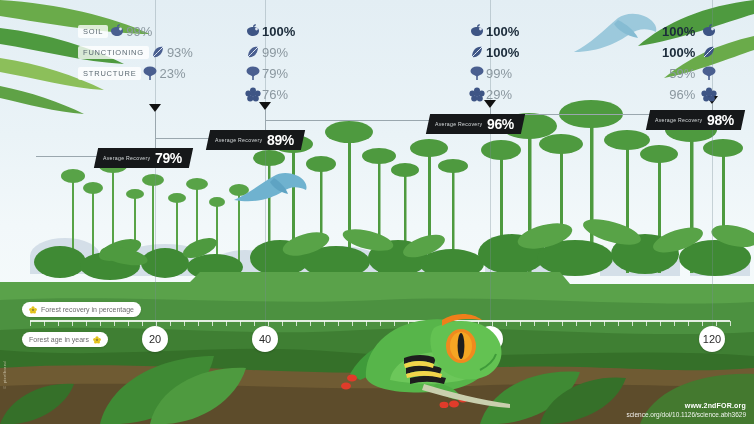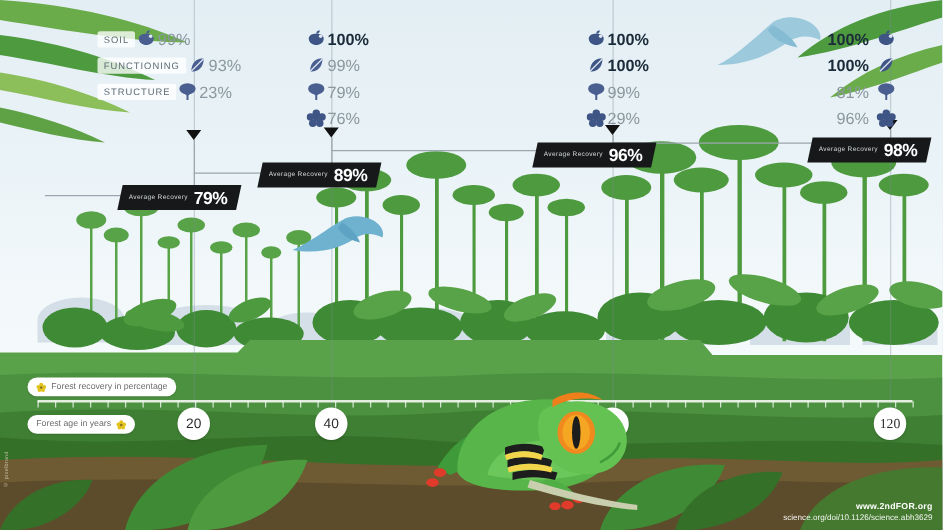--- a/index.html
+++ b/index.html
@@ -373,21 +373,21 @@
     <div class="row" style="justify-content:flex-end;">
       <div class="pct full">100%</div>
       <div class="ico" style="margin-left:5px;">
         <svg width="16" height="14" viewBox="0 0 16 14">
             <path d="M13 2 C13 9 8 13 3 12 C3 5 8 1 13 2Z" fill="#3e5585"></path>
             <path d="M3 12 C6 9 9 6 13 2" stroke="#dfe7f3" stroke-width="1" fill="none"></path>
           </svg>
       </div>
     </div>
     <div class="row" style="justify-content:flex-end;">
-      <div class="pct">81%</div>
+      <div class="pct">59%</div>
       <div class="ico" style="margin-left:5px;">
         <svg width="16" height="15" viewBox="0 0 16 15">
             <ellipse cx="8" cy="5" rx="6.5" ry="4.5" fill="#4a5f90"></ellipse>
             <rect x="7.2" y="7" width="1.6" height="7" fill="#4a5f90"></rect>
             <path d="M8 10 L5 8 M8 10 L11 8" stroke="#4a5f90" stroke-width="1.2"></path>
           </svg>
       </div>
     </div>
     <div class="row" style="justify-content:flex-end;">
       <div class="pct">96%</div>
@@ -483,21 +483,21 @@
     <div class="tick" style="left:644px;"></div>
     <div class="tick" style="left:658px;"></div>
     <div class="tick" style="left:672px;"></div>
     <div class="tick" style="left:686px;"></div>
     <div class="tick" style="left:700px;"></div>
   </div>
 
   <div class="yearmark" style="left:142px;top:326px;">20</div>
   <div class="yearmark" style="left:252px;top:326px;">40</div>
   <div class="yearmark" style="left:477px;top:326px;">80</div>
-  <div class="yearmark" style="left:699px;top:326px;font-family:Liberation Serif, serif;">120</div>
+  <div class="yearmark" style="left:699px;top:326px;">120</div>
 
   <div class="pill" style="left:22px;top:302px;">
     <span class="dot">
       <svg width="8" height="8" viewBox="0 0 16 16">
           <g fill="#e3c21a">
             <circle cx="8" cy="3.6" r="3.2"></circle>
             <circle cx="3.4" cy="7" r="3.2"></circle>
             <circle cx="12.6" cy="7" r="3.2"></circle>
             <circle cx="5.2" cy="12" r="3.2"></circle>
             <circle cx="10.8" cy="12" r="3.2"></circle>

